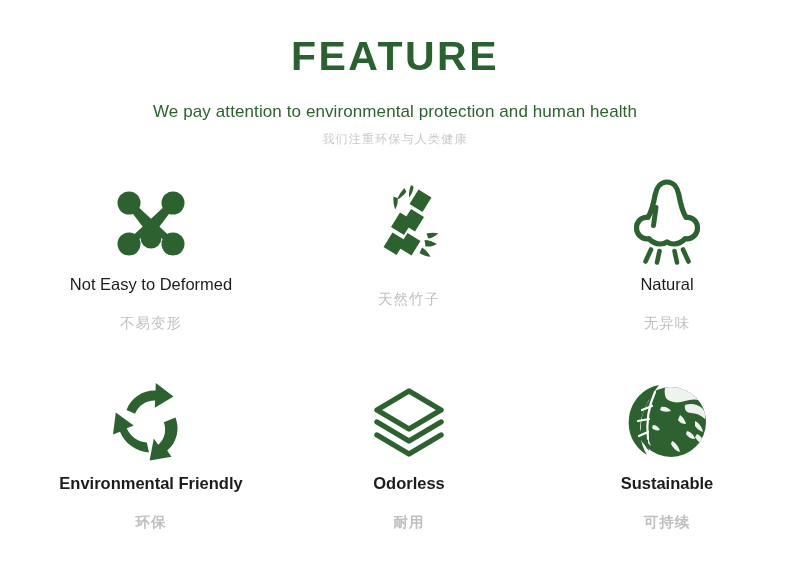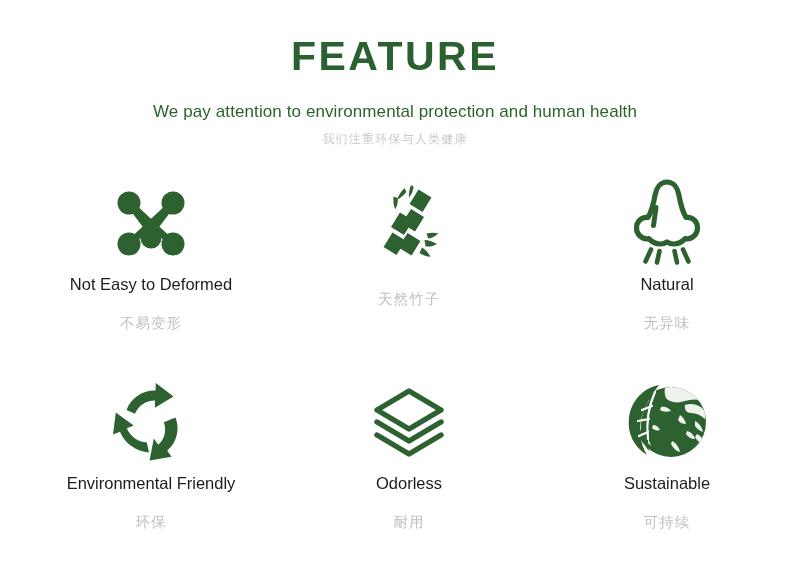--- a/index.html
+++ b/index.html
@@ -60,21 +60,21 @@
     position: absolute;
     left: 0;
     top: 175px;
     width: 790px;
   }
   .row {
     display: flex;
     width: 790px;
   }
   .row-1 { height: 197px; }
-  .row-2 { height: 200px; }
+  .row-2 { height: 200px; font-weight: bold; }
 
   .cell {
     flex: 1 1 0;
     display: flex;
     flex-direction: column;
     text-align: center;
   }
   
   .cell-c0 { margin-left: 22px; }
   .cell-c2 { margin-right: -6px; }

